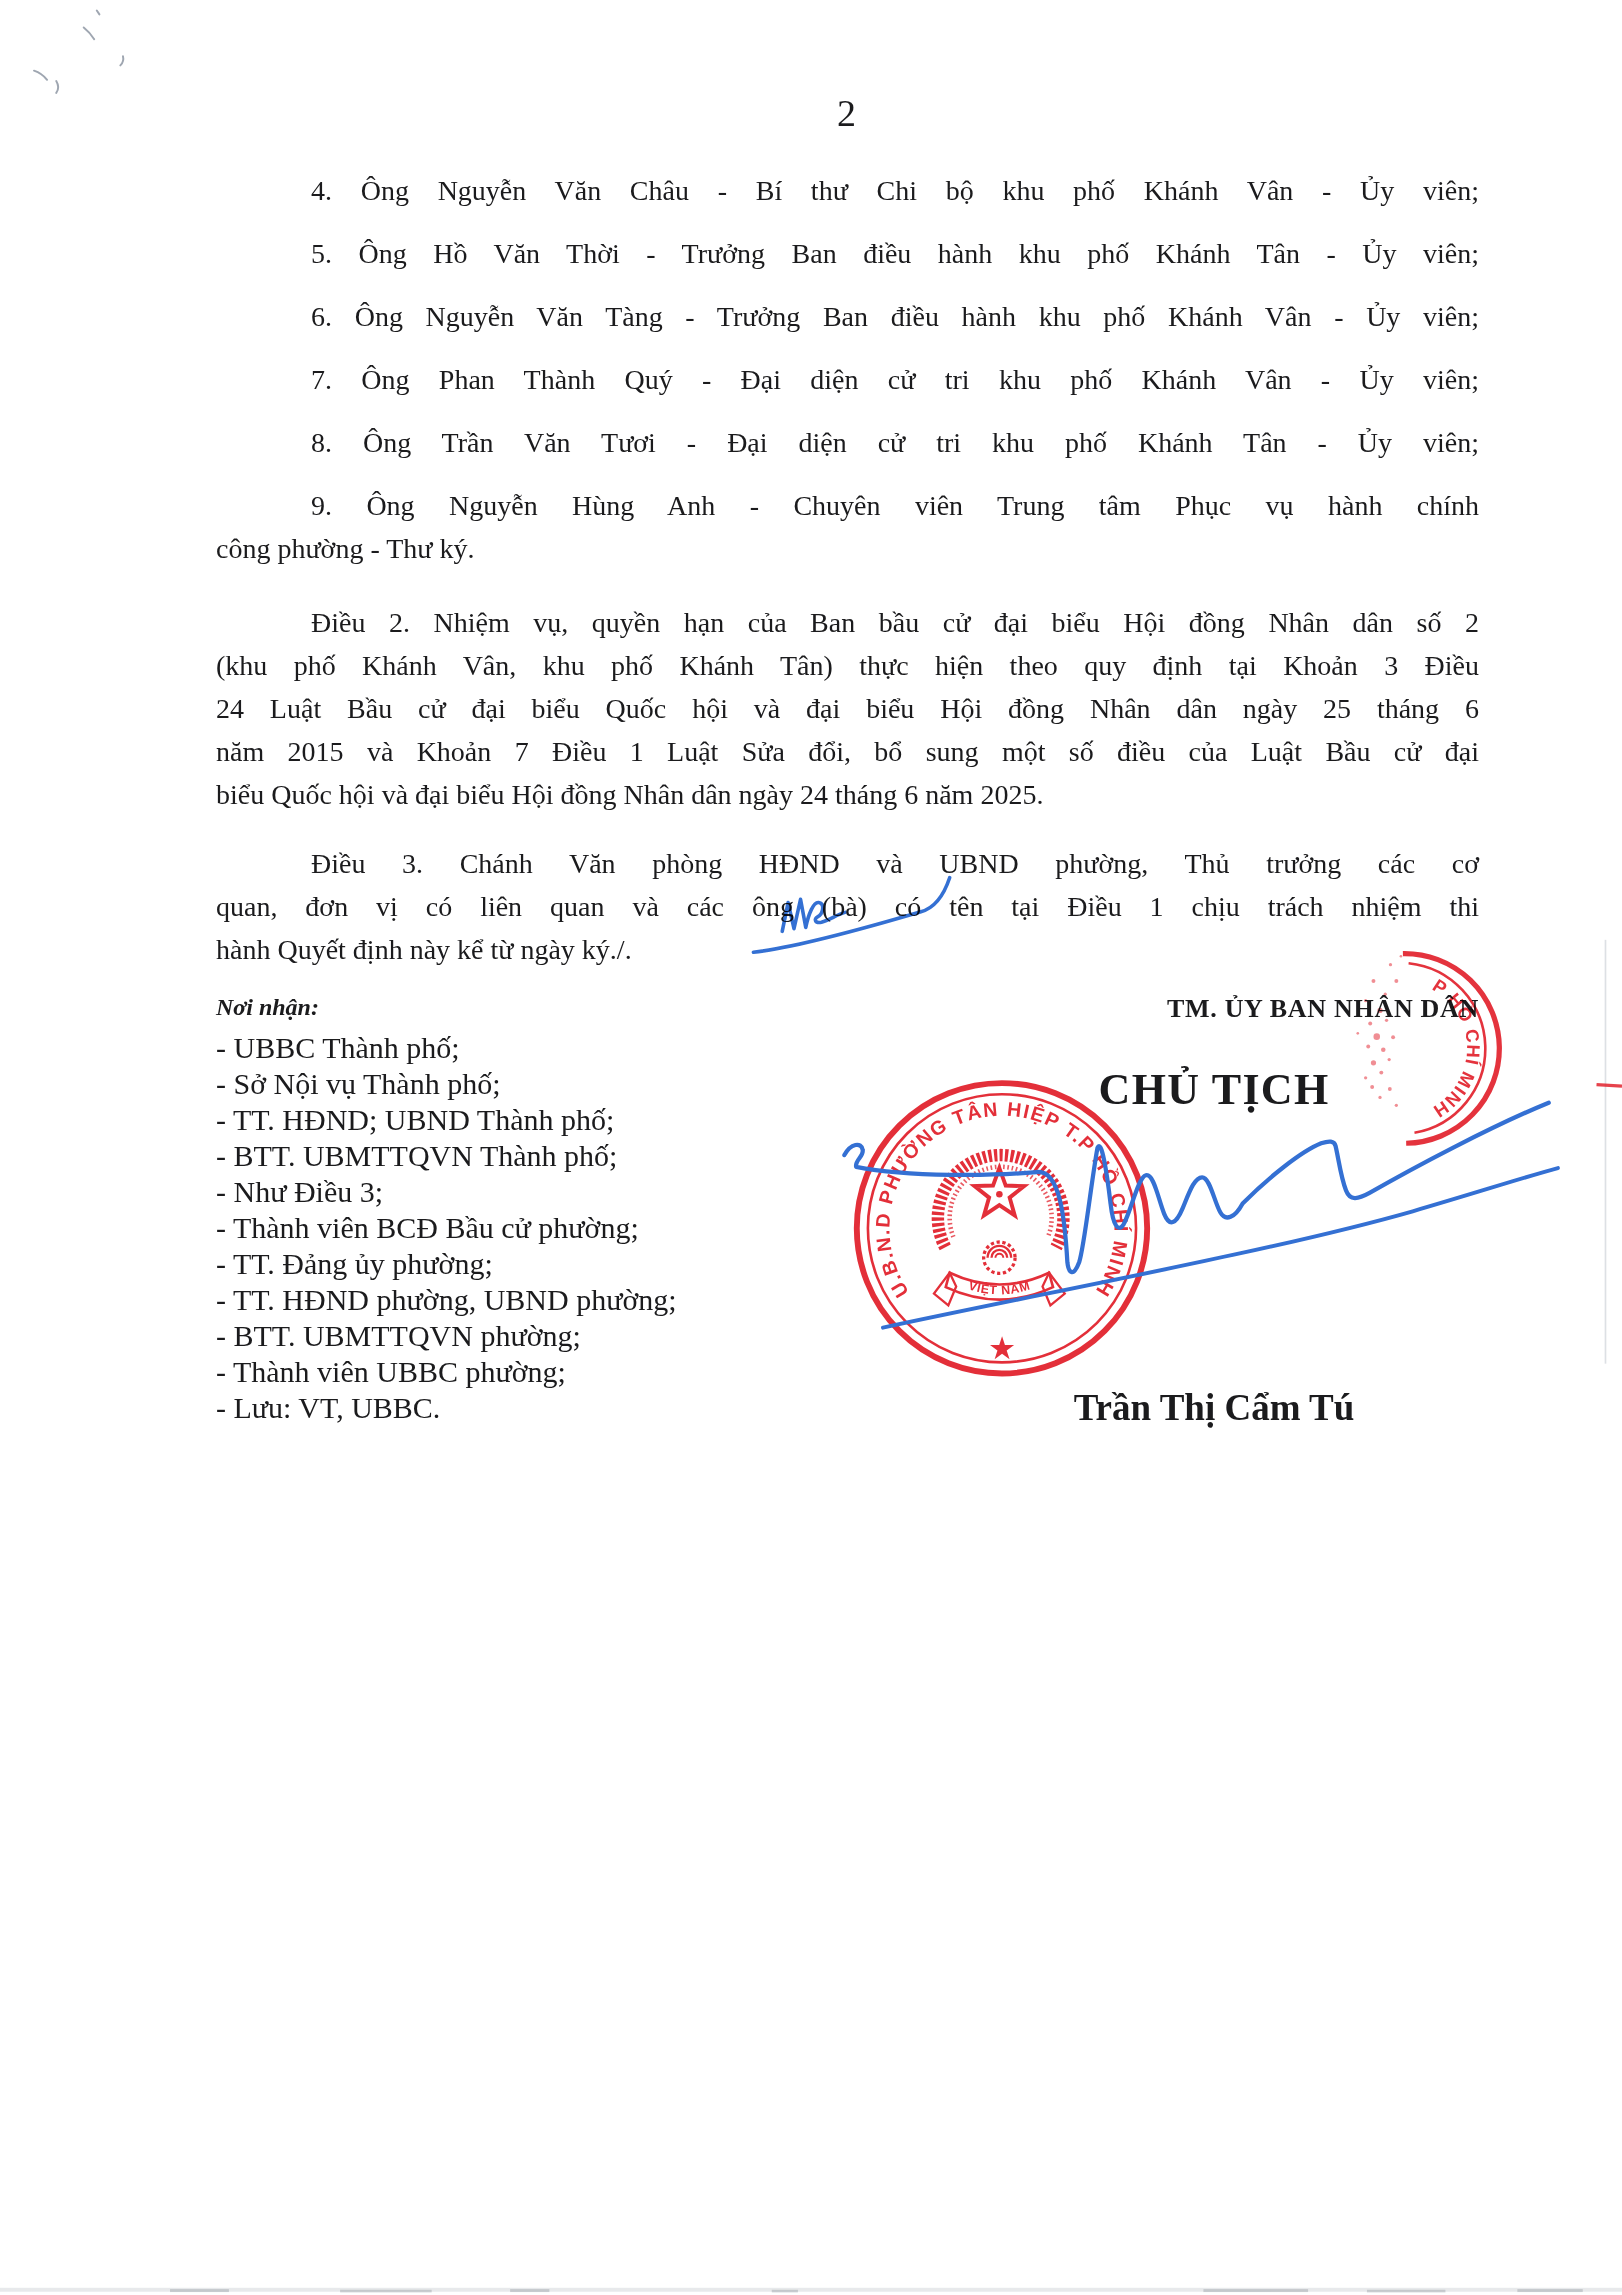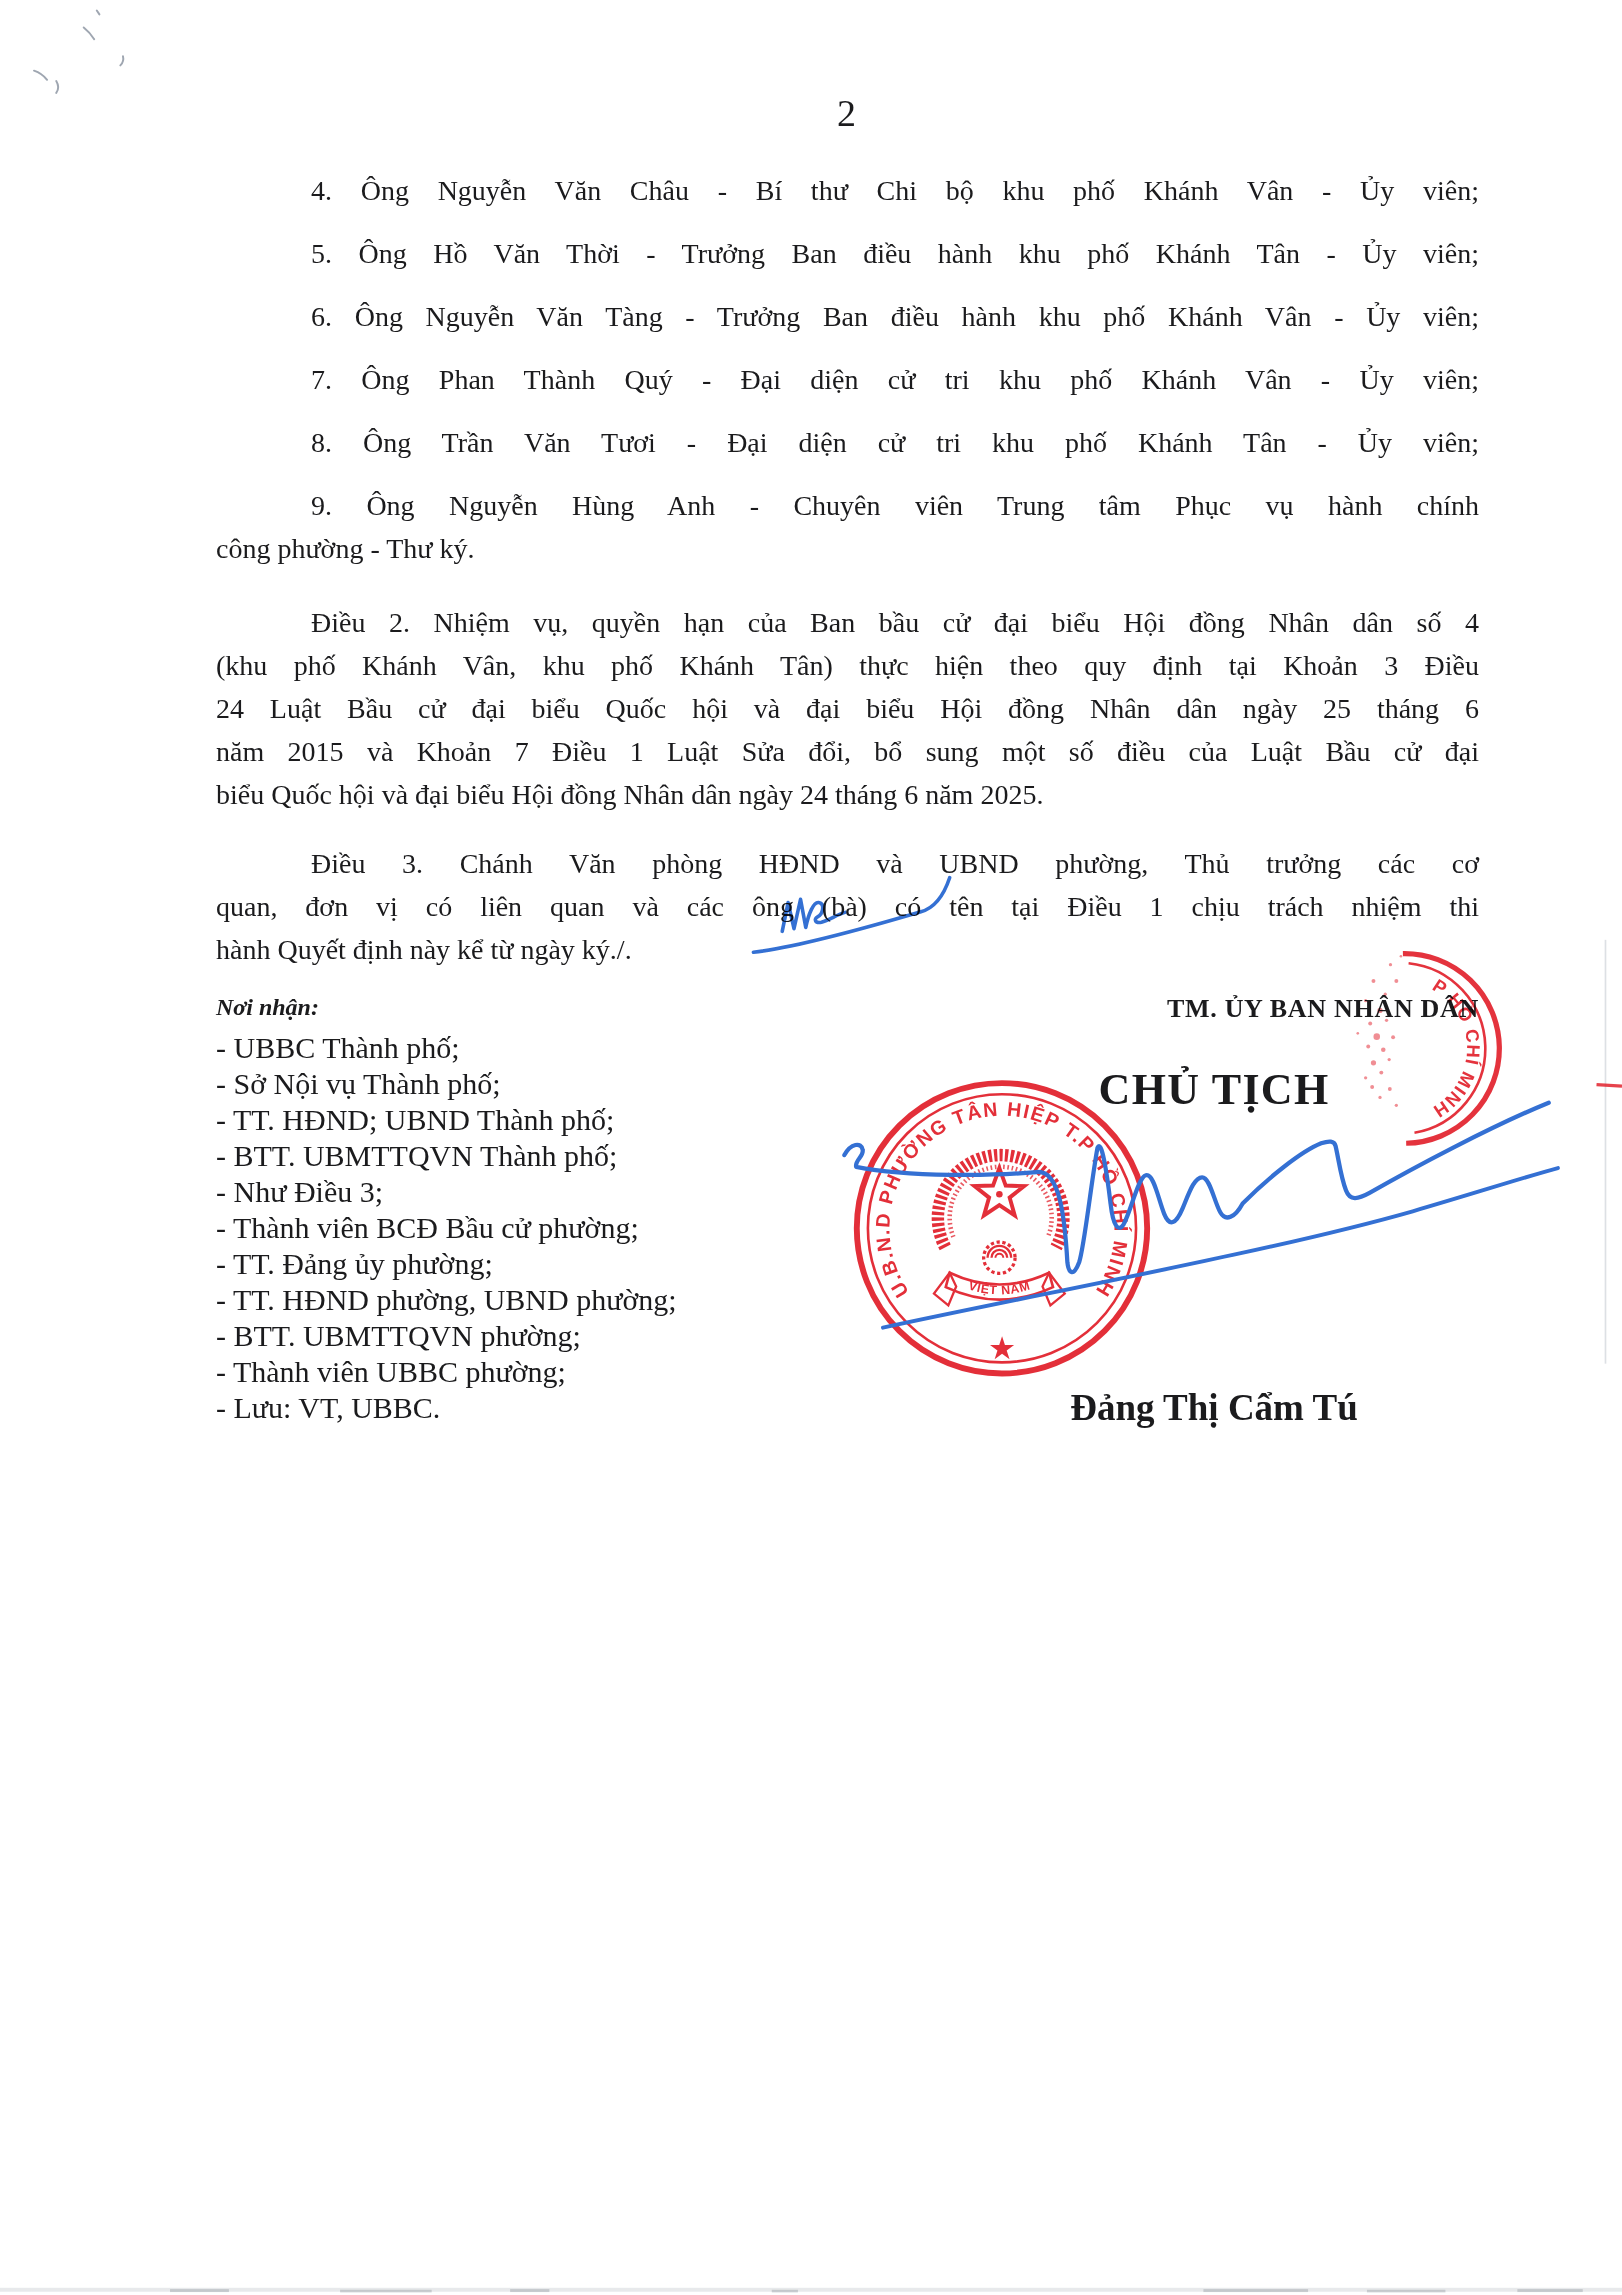--- a/index.html
+++ b/index.html
@@ -82,21 +82,21 @@
         <div class="line first jl"><span>7. Ông Phan Thành Quý - Đại diện cử tri khu phố Khánh Vân - Ủy viên;</span></div>
       </div>
       <div class="p-item">
         <div class="line first jl"><span>8. Ông Trần Văn Tươi - Đại diện cử tri khu phố Khánh Tân - Ủy viên;</span></div>
       </div>
       <div class="p-item">
         <div class="line first jl"><span>9. Ông Nguyễn Hùng Anh - Chuyên viên Trung tâm Phục vụ hành chính</span></div>
         <div class="line"><span>công phường - Thư ký.</span></div>
       </div>
       <div class="p-article">
-        <div class="line first jl"><span class="b">Điều 2.</span><span> Nhiệm vụ, quyền hạn của Ban bầu cử đại biểu Hội đồng Nhân dân số 4</span></div>
+        <div class="line first jl"><span class="b">Điều 2.</span><span> Nhiệm vụ, quyền hạn của Ban bầu cử đại biểu Hội đồng Nhân dân số 2</span></div>
         <div class="line jl"><span>(khu phố Khánh Vân, khu phố Khánh Tân) thực hiện theo quy định tại Khoản 3 Điều</span></div>
         <div class="line jl"><span>24 Luật Bầu cử đại biểu Quốc hội và đại biểu Hội đồng Nhân dân ngày 25 tháng 6</span></div>
         <div class="line jl"><span>năm 2015 và Khoản 7 Điều 1 Luật Sửa đổi, bổ sung một số điều của Luật Bầu cử đại</span></div>
         <div class="line"><span>biểu Quốc hội và đại biểu Hội đồng Nhân dân ngày 24 tháng 6 năm 2025.</span></div>
       </div>
       <div class="p-article p-art3">
         <div class="line first jl"><span class="b">Điều 3.</span><span> Chánh Văn phòng HĐND và UBND phường, Thủ trưởng các cơ</span></div>
         <div class="line jl"><span>quan, đơn vị có liên quan và các ông (bà) có tên tại Điều 1 chịu trách nhiệm thi</span></div>
         <div class="line"><span>hành Quyết định này kể từ ngày ký./.</span></div>
       </div>
@@ -114,21 +114,21 @@
         <div class="rec-item">- TT. Đảng ủy phường;</div>
         <div class="rec-item">- TT. HĐND phường, UBND phường;</div>
         <div class="rec-item">- BTT. UBMTTQVN phường;</div>
         <div class="rec-item">- Thành viên UBBC phường;</div>
         <div class="rec-item">- Lưu: VT, UBBC.</div>
       </div>
   </div>
 
   <div class="sign-line sign-authority">TM. ỦY BAN NHÂN DÂN</div>
   <div class="sign-line sign-title">CHỦ TỊCH</div>
-  <div class="sign-line signer-name">Đảng Thị Cẩm Tú</div>
+  <div class="sign-line signer-name">Trần Thị Cẩm Tú</div>
 
   <svg class="overlay" viewBox="0 0 2480 3509" xmlns="http://www.w3.org/2000/svg">
 
     <g opacity="0.94">
       <circle cx="1532" cy="1878" r="222" class="rs" stroke-width="9"></circle>
       <circle cx="1532" cy="1878" r="205" class="rs" stroke-width="4"></circle>
 
       <defs>
         <path id="ringPath" d="M1416.9,2005.8 A172,172 0 1 1 1647.1,2005.8"></path>
         <path id="bannerPath" d="M1458,1962 Q1528,1996 1598,1962"></path>

